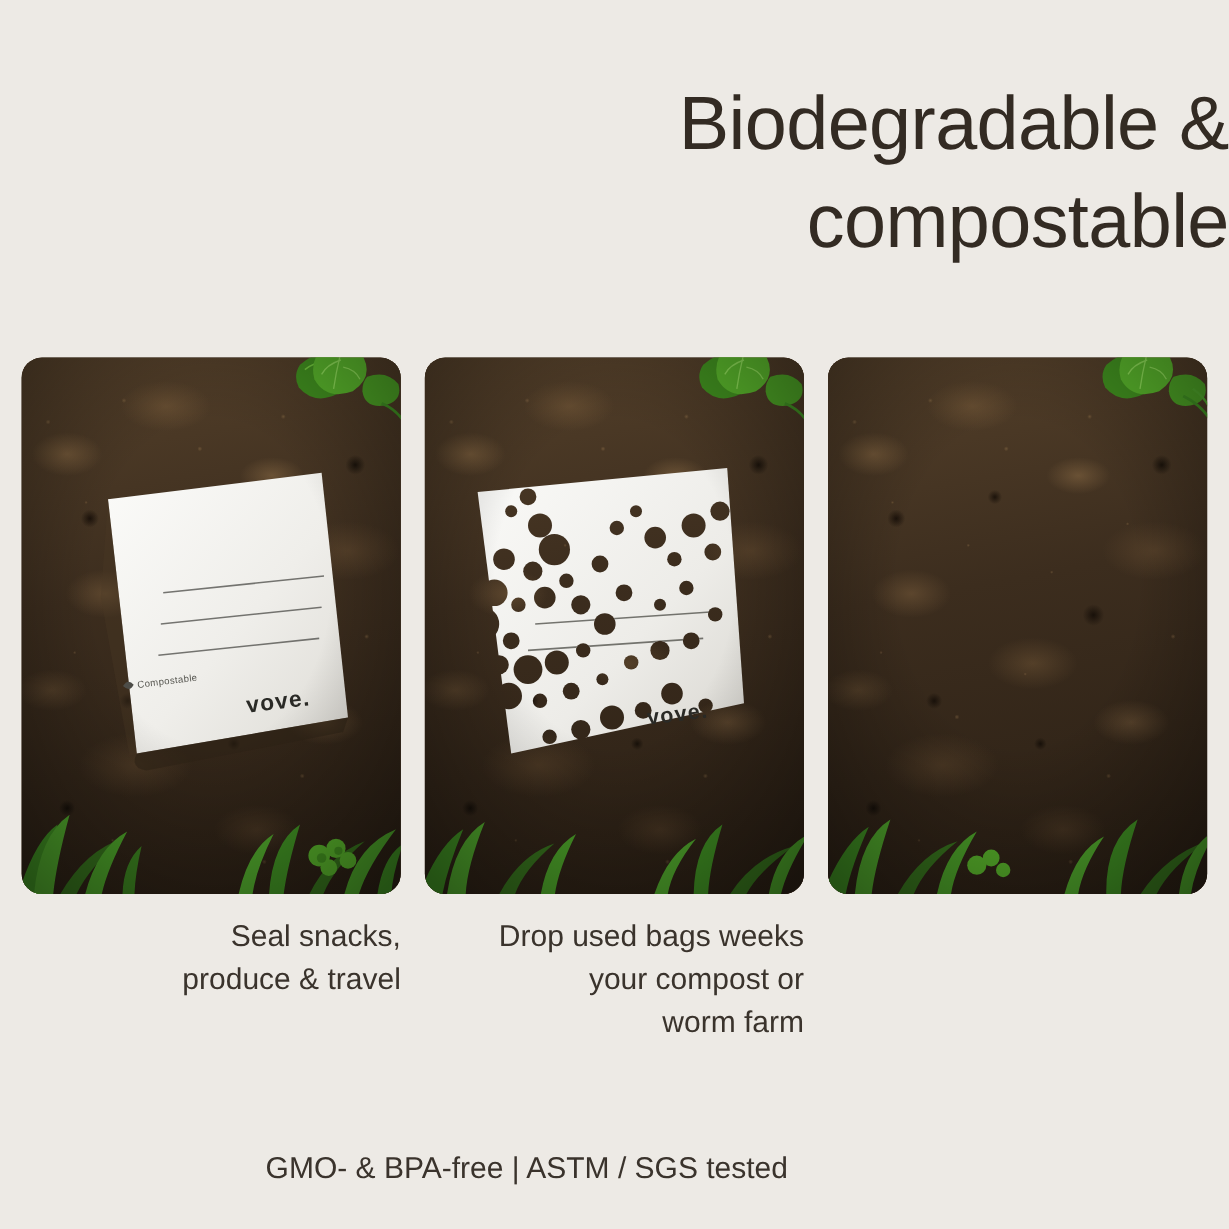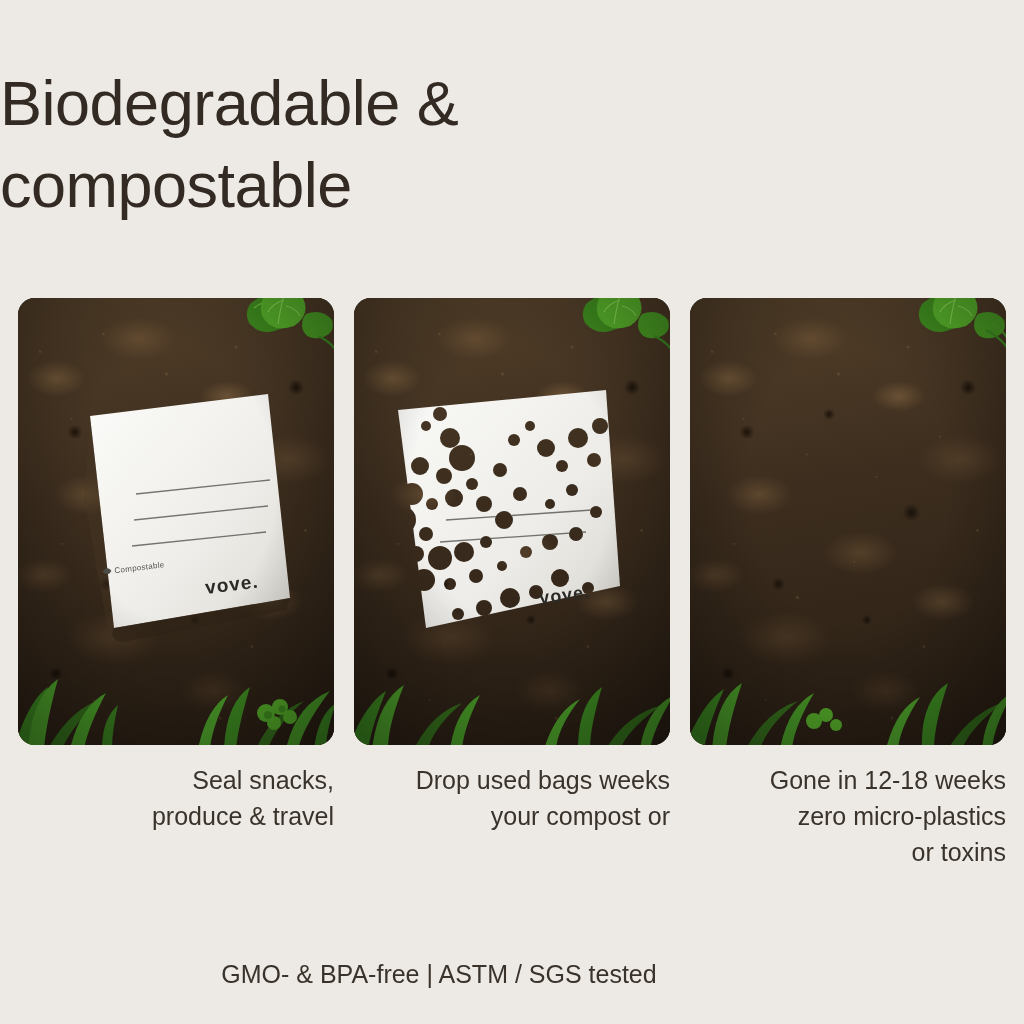--- a/index.html
+++ b/index.html
@@ -16,21 +16,21 @@
     color: #332B23;
     position: relative;
   }
 
   
   .title-block {
     position: absolute;
     top: 62px;
     left: 0;
     width: 1024px;
-    text-align: left;
+    text-align: right;
   }
   .title-line {
     font-size: 63px;
     line-height: 82px;
     font-weight: 500;
     letter-spacing: -0.5px;
     color: #332B23;
     white-space: nowrap;
   }
 
@@ -391,21 +391,17 @@
 </div>
 
 <div class="captions">
   <div class="caption">
     <span class="cl">Seal snacks,</span>
     <span class="cl">produce &amp; travel</span>
   </div>
   <div class="caption">
     <span class="cl">Drop used bags weeks</span>
     <span class="cl">your compost or</span>
-  </div>
-  <div class="caption">
-    <span class="cl">Gone in 12-18 weeks</span>
-    <span class="cl">zero micro-plastics</span>
-    <span class="cl">or toxins</span>
+    <span class="cl">worm farm</span>
   </div>
 </div>
 
 <div class="footer">GMO- &amp; BPA-free | ASTM / SGS tested</div>
 
 </body></html>

